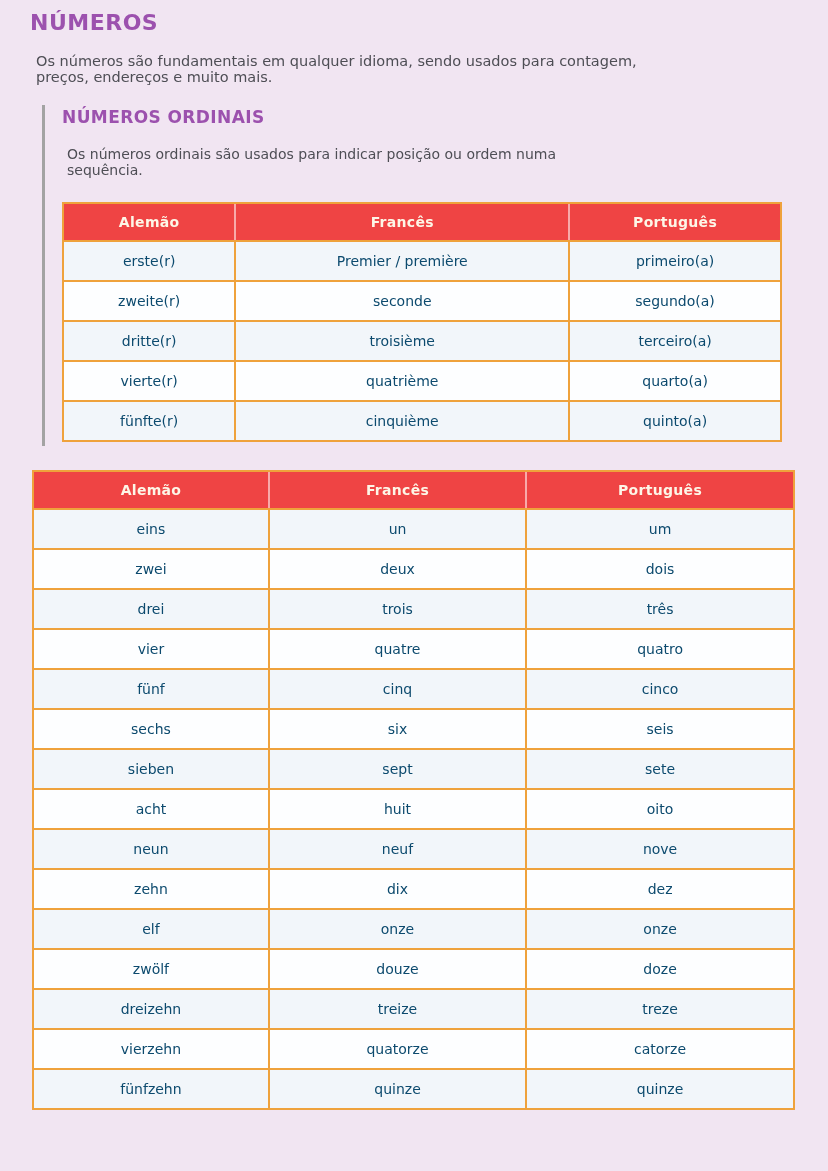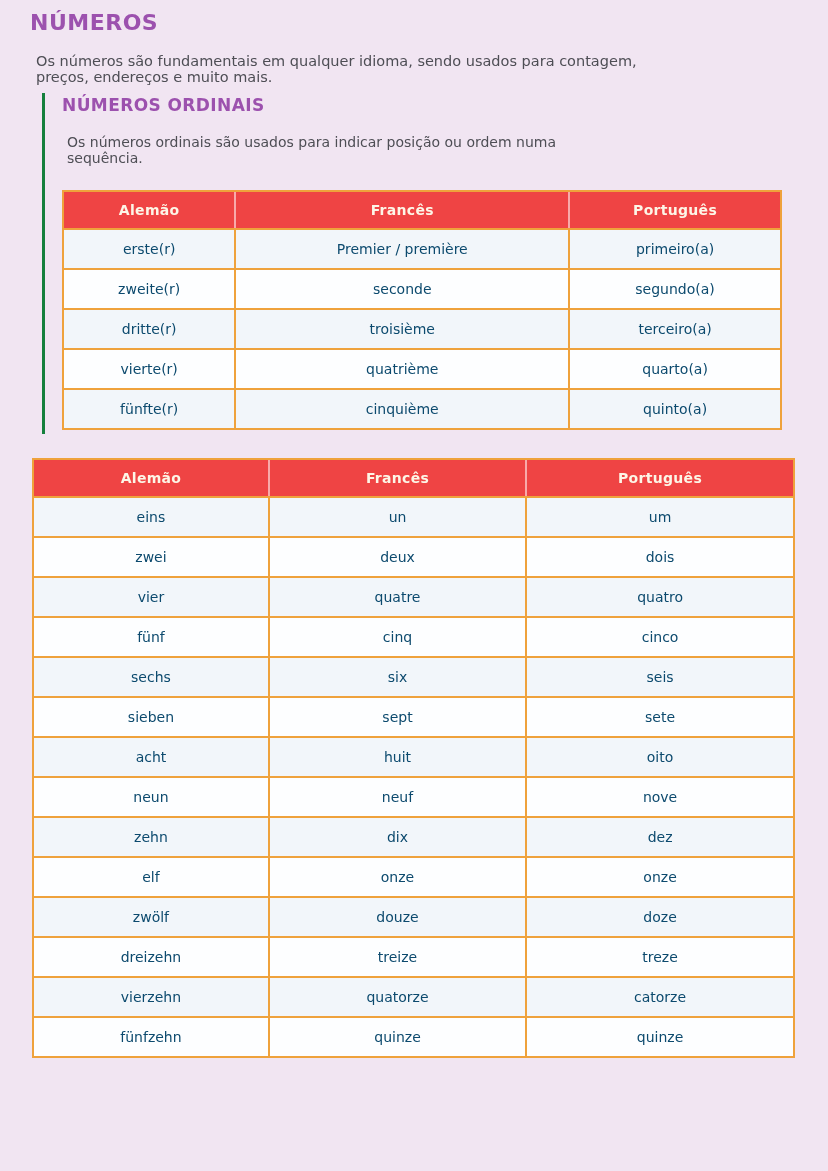--- a/index.html
+++ b/index.html
@@ -23,22 +23,22 @@
     letter-spacing: 0.5px;
   }
   p.intro {
     margin: 18px 28px 0 36px;
     max-width: 768px;
     font-size: 14.5px;
     line-height: 16px;
     color: #4e4e55;
   }
   section.ordinals {
-    margin: 8px 36px 0 42px;
-    border-left: 3px solid #15803d;
+    margin: 20px 36px 0 42px;
+    border-left: 3px solid #a3a3a3;
     padding: 2px 0 4px 17px;
   }
   section.ordinals h2 {
     font-size: 17px;
     font-weight: bold;
     color: #9c51ae;
     letter-spacing: 0.4px;
   }
   section.ordinals p.desc {
     margin: 19px 0 0 5px;
@@ -152,20 +152,25 @@
           <td>eins</td>
           <td>un</td>
           <td>um</td>
         </tr>
         <tr>
           <td>zwei</td>
           <td>deux</td>
           <td>dois</td>
         </tr>
         <tr>
+          <td>drei</td>
+          <td>trois</td>
+          <td>três</td>
+        </tr>
+        <tr>
           <td>vier</td>
           <td>quatre</td>
           <td>quatro</td>
         </tr>
         <tr>
           <td>fünf</td>
           <td>cinq</td>
           <td>cinco</td>
         </tr>
         <tr>

